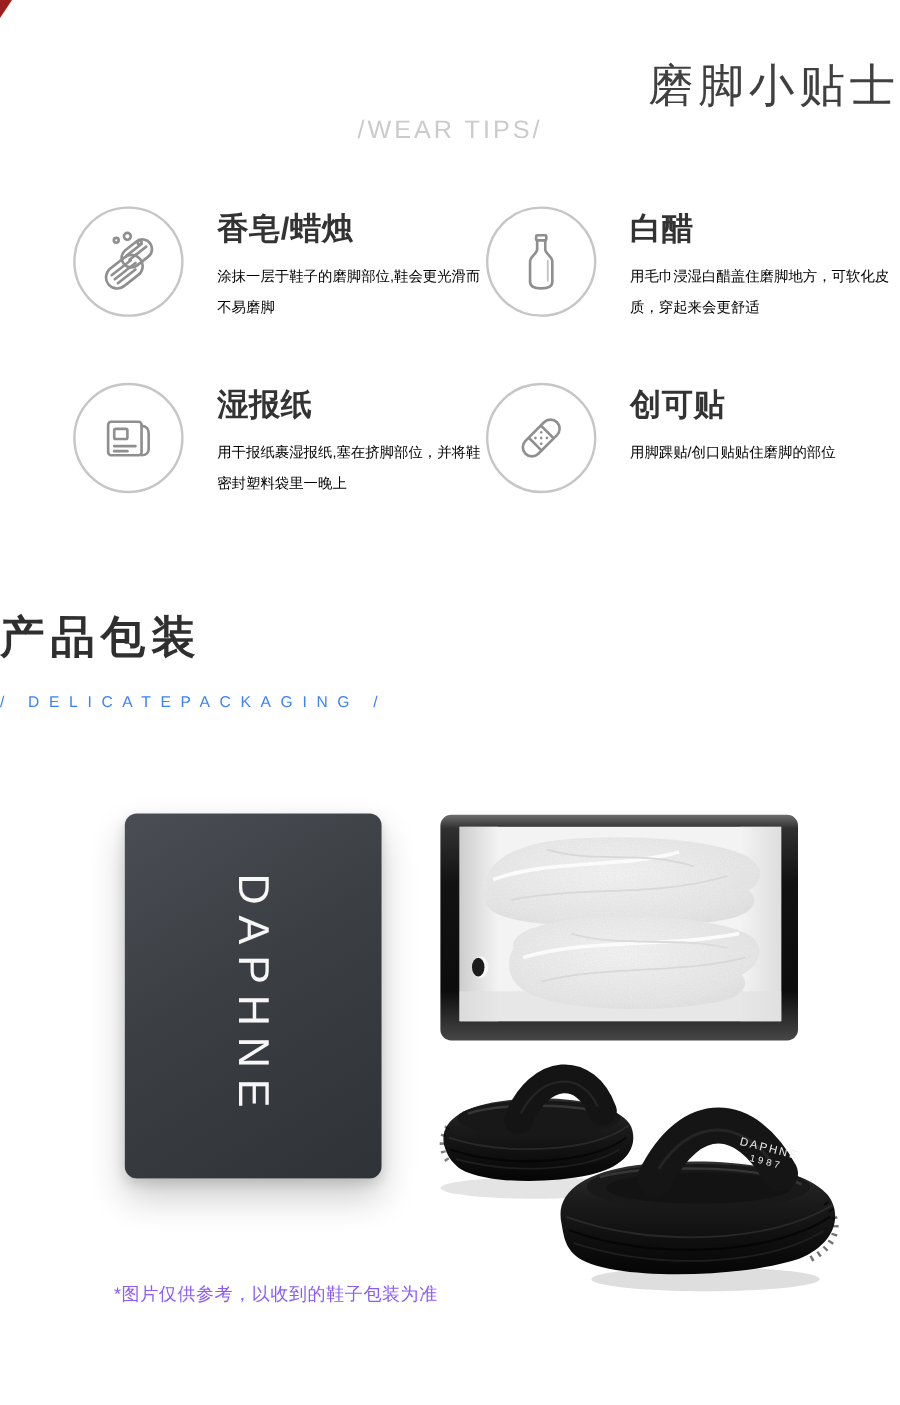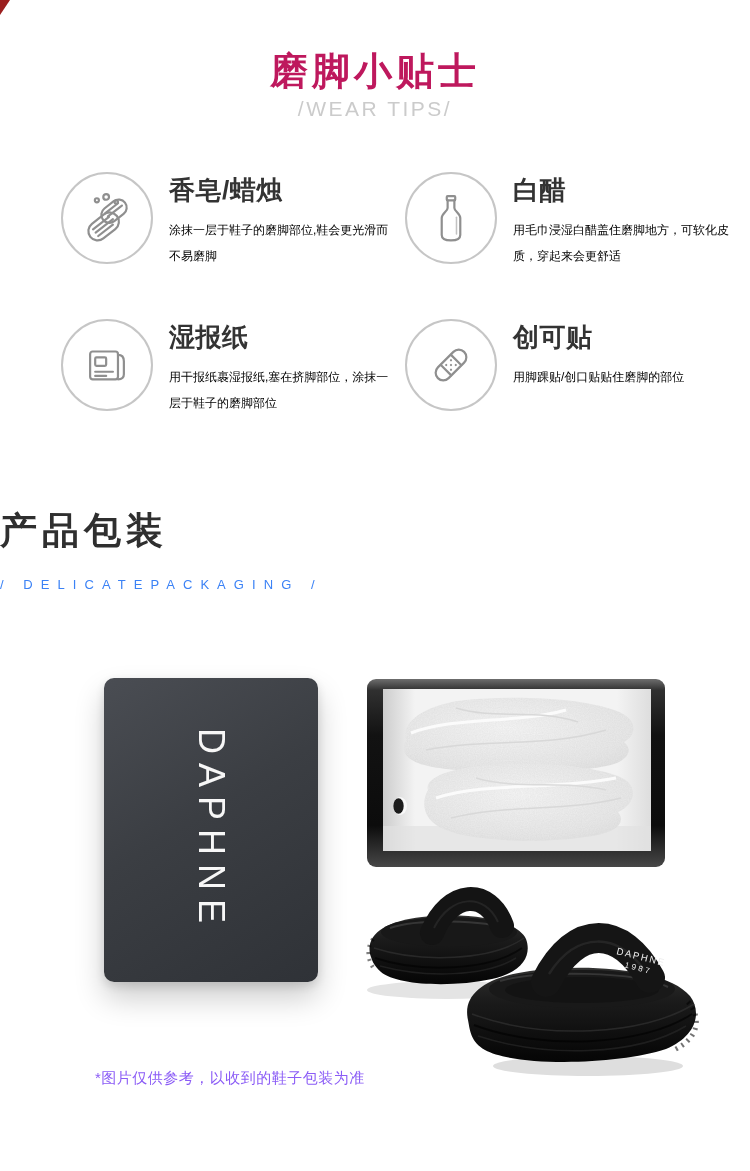--- a/index.html
+++ b/index.html
@@ -6,30 +6,30 @@
   body{
     width:750px;height:1171px;position:relative;background:#ffffff;overflow:hidden;
     font-family:"Liberation Sans","DejaVu Sans",sans-serif;
     -webkit-font-smoothing:antialiased;
   }
   .corner-marker{position:absolute;left:0;top:0;width:0;height:0;
     border-top:15px solid #9c1f1f;border-right:10px solid transparent;}
 
   
   .tips-header{position:absolute;top:46px;left:0;width:750px;text-align:center;}
-  .tips-title{font-size:38px;font-weight:700;color:#be185d;letter-spacing:4px;}
+  .tips-title{font-size:38px;font-weight:400;color:#404040;letter-spacing:4px;text-align:right;}
   .tips-subtitle{font-size:21px;color:#cbcbcb;letter-spacing:2.5px;font-weight:400;}
 
   .tips-grid{position:absolute;top:172px;left:61px;width:660px;
     display:grid;grid-template-columns:344px 1fr;row-gap:50px;}
   .tip{display:flex;align-items:flex-start;}
   .tip-icon-circle{width:88px;height:88px;border:2px solid #c6c6c6;border-radius:50%;
     display:flex;align-items:center;justify-content:center;flex:none;}
   .tip-icon-circle svg{width:54px;height:54px;}
-  .tip-body{margin-left:16px;padding-top:1px;width:226px;}
+  .tip-body{margin-left:28px;padding-top:1px;width:226px;}
   .tip-title{font-size:26px;font-weight:700;color:#333;letter-spacing:0.5px;}
   .tip-desc{margin-top:9px;font-size:12px;color:#000000;line-height:26px;}
 
   
   .pack-header{position:absolute;top:506px;left:0;width:750px;text-align:left;}
   .pack-title{font-size:37px;font-weight:700;color:#2f2f2f;letter-spacing:5px;}
   .pack-subtitle{margin-top:21px;font-size:13px;color:#3b82f6;letter-spacing:0.62em;font-weight:400;}
 
   .daphne-box{position:absolute;left:104px;top:678px;width:214px;height:304px;border-radius:10px;
     background:linear-gradient(148deg,#4a4d53 0%,#3b3e43 45%,#2f3237 100%);
@@ -107,21 +107,21 @@
           <rect x="12" y="16" width="33" height="33" rx="3"></rect>
           <path d="M45 20 C50 20 52 23.5 52 27.5 L52 43 C52 46.5 49.5 49 45 49"></path>
           <rect x="18" y="23" width="13" height="10" rx="1.5"></rect>
           <line x1="18" y1="40" x2="39" y2="40"></line>
           <line x1="18" y1="45" x2="31" y2="45"></line>
         </g>
       </svg>
     </div>
     <div class="tip-body">
       <div class="tip-title">湿报纸</div>
-      <div class="tip-desc">用干报纸裹湿报纸,塞在挤脚部位，涂抹一层于鞋子的磨脚部位</div>
+      <div class="tip-desc">用干报纸裹湿报纸,塞在挤脚部位，并将鞋密封塑料袋里一晚上</div>
     </div>
   </div>
 
   <div class="tip">
     <div class="tip-icon-circle">
       <svg viewBox="0 0 64 64">
         <g transform="rotate(-45 32 32)">
           <g class="icon-stroke">
             <rect x="10" y="23" width="44" height="18" rx="9"></rect>
             <line x1="23.5" y1="23.5" x2="23.5" y2="40.5"></line>

